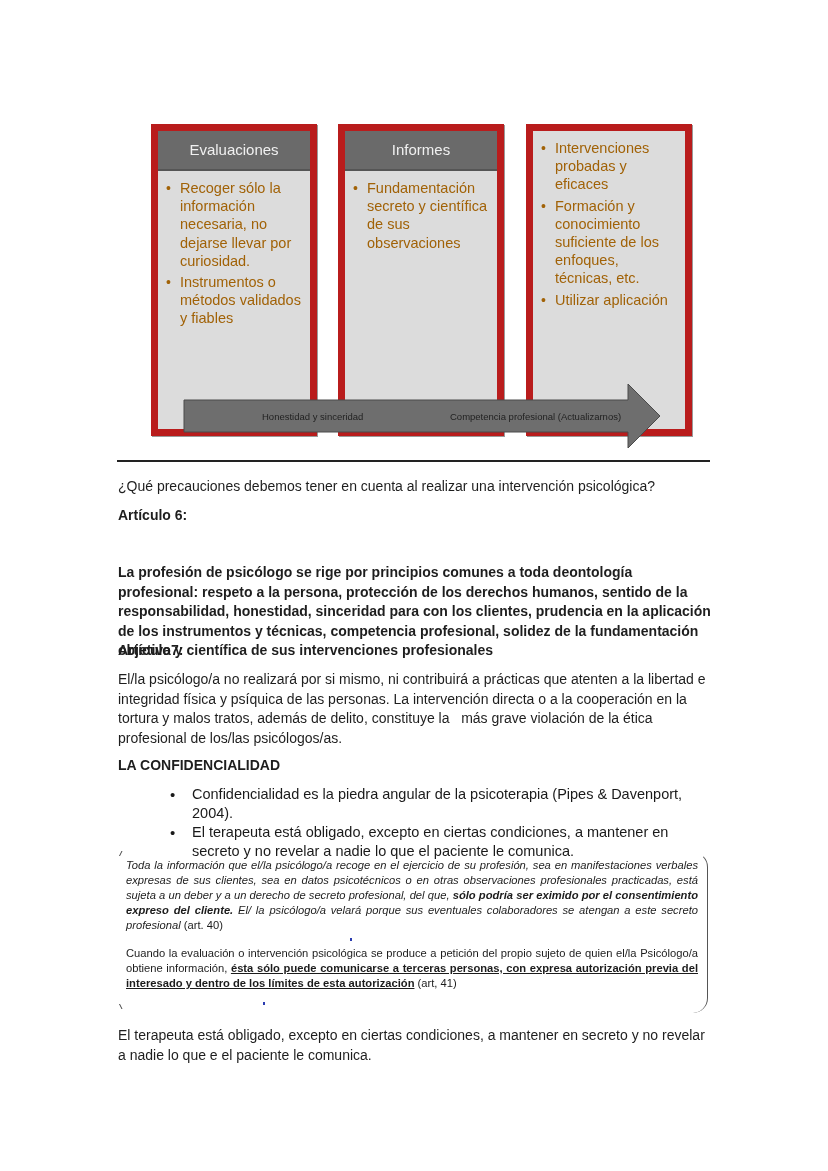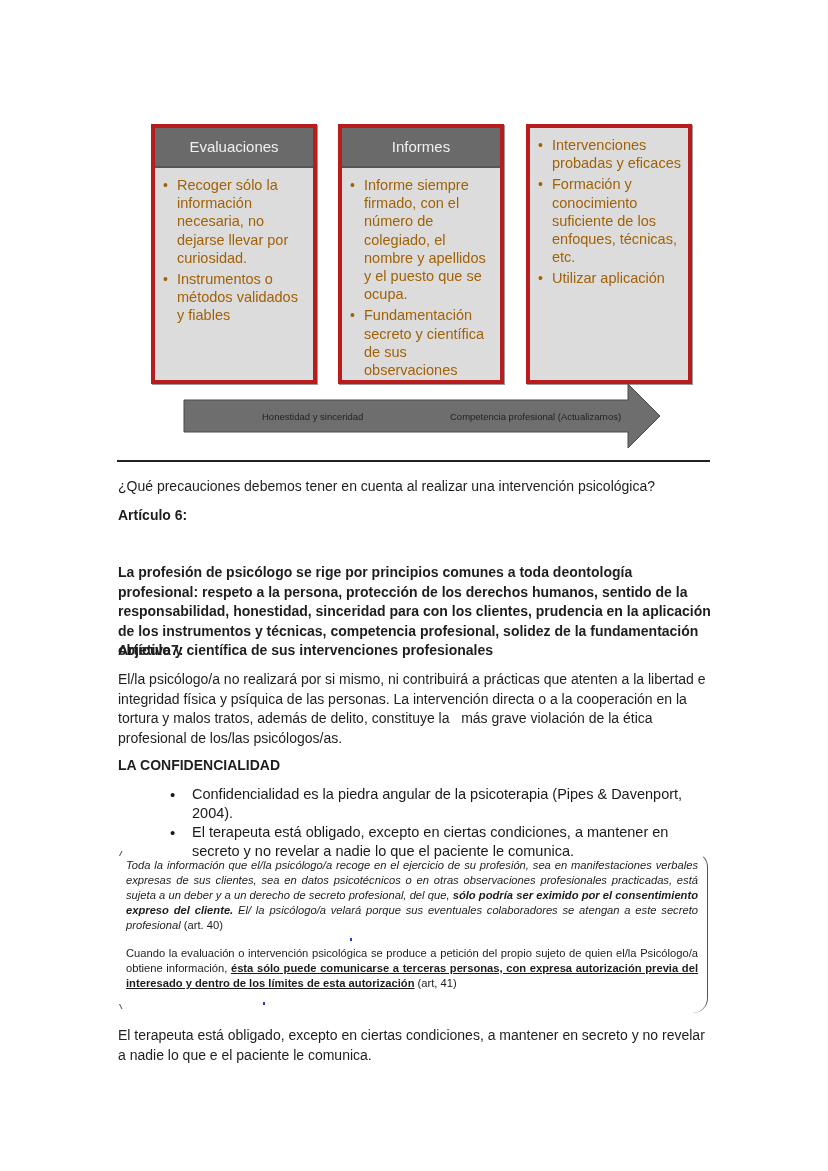--- a/index.html
+++ b/index.html
@@ -1,22 +1,22 @@
 <!DOCTYPE html>
 <html><head>
 <meta charset="utf-8">
 <style>
   html, body { margin: 0; padding: 0; background: #ffffff; }
   body { width: 828px; height: 1171px; position: relative; overflow: hidden;
          font-family: "Liberation Sans", "DejaVu Sans", sans-serif; color: #1a1a1a; }
 
   
   .diagram { position: absolute; left: 150px; top: 124px; width: 542px; height: 330px; }
-  .box { position: absolute; top: 0; width: 166px; height: 260px;
-         background: #dcdcdc; border: 4px solid #b91c1c; box-sizing: border-box;
+  .box { position: absolute; top: 0; width: 166px; height: 312px;
+         background: #dcdcdc; border: 7px solid #b91c1c; box-sizing: border-box;
          box-shadow: 1px 1px 0 #9a9a9a; }
   .box-header { height: 38px; background: #6a6a6a; color: #f0f0f0;
                 font-size: 15px; text-align: center; line-height: 38px;
                 border-bottom: 2px solid #555; }
   .box ul { margin: 8px 0 0 0; padding: 0 6px 0 22px; list-style: none; }
   .box li { position: relative; font-size: 14.5px; line-height: 18.2px; color: #a16207; margin-bottom: 3px; }
   .box li::before { content: "•"; position: absolute; left: -14px; top: 0; font-size: 14px; }
   #box-1 { left: 1px; }
   #box-2 { left: 188px; }
   #box-3 { left: 376px; }
@@ -66,21 +66,20 @@
   <div class="box" id="box-1">
     <div class="box-header">Evaluaciones</div>
     <ul>
       <li>Recoger sólo la información necesaria, no dejarse llevar por curiosidad.</li>
       <li>Instrumentos o métodos validados y fiables</li>
     </ul>
   </div>
   <div class="box" id="box-2">
     <div class="box-header">Informes</div>
     <ul>
-      <li>Informe siempre firmado, con el número de colegiado, el nombre y apellidos y el puesto que se ocupa.</li>
       <li>Fundamentación secreto y científica de sus observaciones</li>
     </ul>
   </div>
   <div class="box" id="box-3">
     <ul>
       <li>Intervenciones probadas y eficaces</li>
       <li>Formación y conocimiento suficiente de los enfoques, técnicas, etc.</li>
       <li>Utilizar aplicación</li>
     </ul>
   </div>

